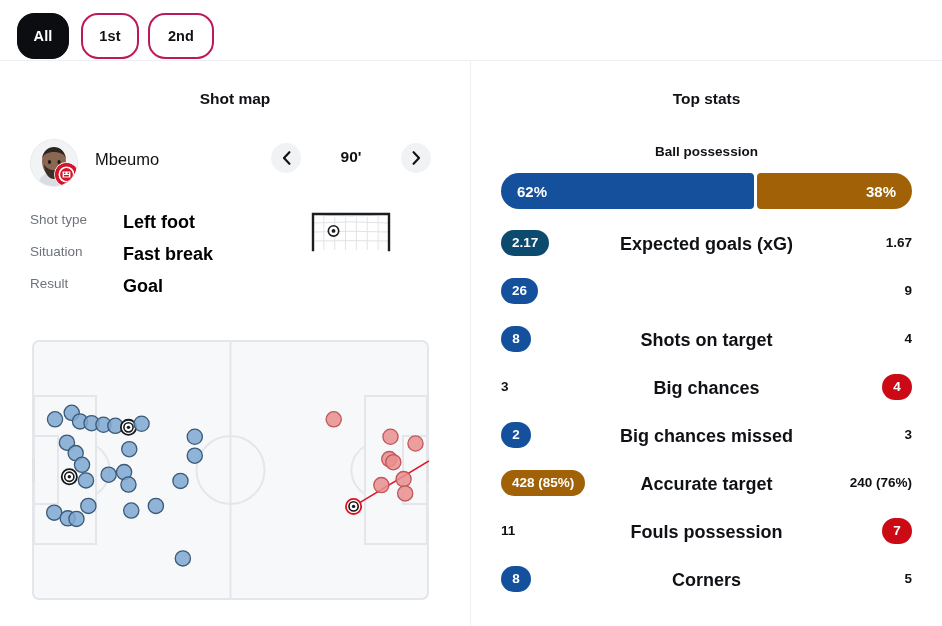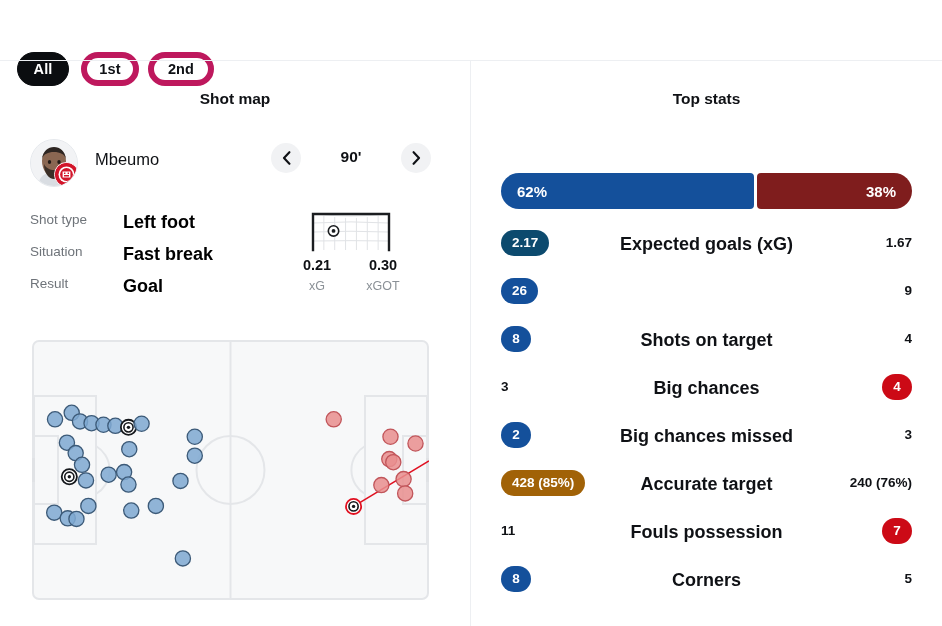--- a/index.html
+++ b/index.html
@@ -6,27 +6,27 @@
   body{
     width:942px;height:626px;background:#ffffff;
     font-family:"Liberation Sans","DejaVu Sans",sans-serif;
     color:#0f1115;overflow:hidden;
   }
   .app{position:relative;width:942px;height:626px;}
 
   
   .tabbar{position:absolute;left:0;top:0;width:942px;height:60px;}
   .tab{
-    position:absolute;top:13px;height:34px;border-radius:17px;
+    position:absolute;top:13px;height:46px;border-radius:17px;
     display:flex;align-items:center;justify-content:center;
     font-size:14.5px;font-weight:700;letter-spacing:.1px;
-    box-sizing:border-box;cursor:pointer;user-select:none;margin-top:39px;
+    box-sizing:border-box;cursor:pointer;user-select:none;
   }
   .tab.sel{background:#0b0d10;color:#ffffff;border:1px solid #0b0d10;}
-  .tab.un{background:#ffffff;color:#0f1115;border:6px solid #be185d;}
+  .tab.un{background:#ffffff;color:#0f1115;border:2px solid #be185d;}
   #tab0{left:17px;width:52px;}
   #tab1{left:81px;width:58px;}
   #tab2{left:148px;width:66px;}
 
   .hdr-divider{position:absolute;left:0;top:60px;width:942px;height:1px;background:#edeff2;}
 
   
   .col-divider{position:absolute;left:470px;top:61px;width:1px;height:565px;background:#edeff2;}
 
   .panel-title{
@@ -199,30 +199,20 @@
           <path d="M8 14 Q46 11.75 84 14" stroke="#e1e3e6" stroke-width="1" fill="none"></path>
           <path d="M8 23 Q46 21.5 84 23" stroke="#e1e3e6" stroke-width="1" fill="none"></path>
           <path d="M8 32 Q46 31.25 84 32" stroke="#e1e3e6" stroke-width="1" fill="none"></path>
           <path d="M8 5 Q46 9 84 5" stroke="#e1e3e6" stroke-width="1.2" fill="none"></path>
           <path d="M8 41 L8 5 L84 5 L84 41" stroke="#1b1d20" stroke-width="2.4" fill="none" stroke-linecap="square"></path>
           <circle cx="28.52" cy="21.92" r="5.2" fill="#ffffff" stroke="#1b1d20" stroke-width="1.6"></circle>
           <circle cx="28.52" cy="21.92" r="1.9" fill="#1b1d20"></circle>
         </svg>
     </div>
 
-    <div class="xg-wrap">
-      <div class="xg-col" id="xg-c0">
-        <div class="num">0.21</div>
-        <div class="lab">xG</div>
-      </div>
-      <div class="xg-col" id="xg-c1">
-        <div class="num">0.30</div>
-        <div class="lab">xGOT</div>
-      </div>
-    </div>
 
     <div class="pitch">
       <svg id="pitch-svg" width="397" height="260" viewBox="0 0 397 260">
           <rect x="1" y="1" width="395" height="258" rx="6" fill="#F7F8F9" stroke="#E4E6E9" stroke-width="2"></rect>
           <line x1="198.5" y1="2" x2="198.5" y2="258" stroke="#E4E6E9" stroke-width="2"></line>
           <circle cx="198.5" cy="130" r="34" fill="none" stroke="#E4E6E9" stroke-width="2"></circle>
           <rect x="2" y="56" width="62" height="148" fill="none" stroke="#E4E6E9" stroke-width="2"></rect>
           <rect x="2" y="96" width="24" height="68" fill="none" stroke="#E4E6E9" stroke-width="2"></rect>
           <path d="M64 106 A28 28 0 0 1 64 154" fill="none" stroke="#E4E6E9" stroke-width="2"></path>
           <rect x="-3" y="118" width="6" height="24" fill="#e0e2e5"></rect>
@@ -273,25 +263,26 @@
           <circle cx="321.57" cy="166.4" r="7.6" fill="#ffffff" stroke="#E01020" stroke-width="1.8"></circle>
           <circle cx="321.57" cy="166.4" r="4.6" fill="#ffffff" stroke="#15181c" stroke-width="1.6"></circle>
           <circle cx="321.57" cy="166.4" r="1.7" fill="#15181c"></circle>
         </svg>
     </div>
   </div>
 
   <div class="right">
     <div class="panel-title" id="topstats-title">Top stats</div>
 
+    <div class="poss-label">Ball possession</div>
     <div class="poss-bar">
       <div class="poss-home" id="poss-home" style="width: 253px; background: rgb(20, 80, 155);">
         <span>62%</span>
       </div>
-      <div class="poss-away" id="poss-away" style="width: 155px; background: #7f1d1d;">
+      <div class="poss-away" id="poss-away" style="width: 155px; background: #a16207;">
         <span>38%</span>
       </div>
     </div>
 
     <div id="stat-rows">
         <div class="stat-row" style="top: 160px;">
           <div class="stat-name">Expected goals (xG)</div>
           <div class="side home">
             <div class="val pill" style="background: #0c4a6e;">2.17</div>
           </div>

